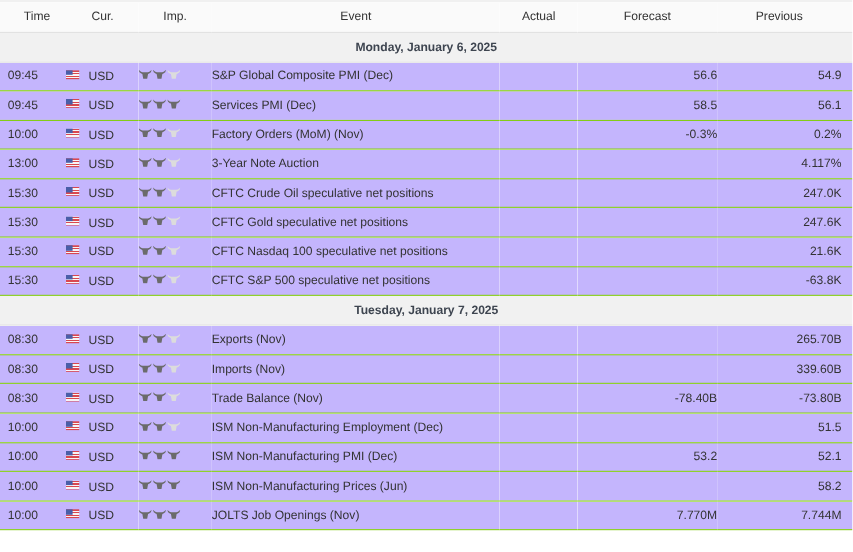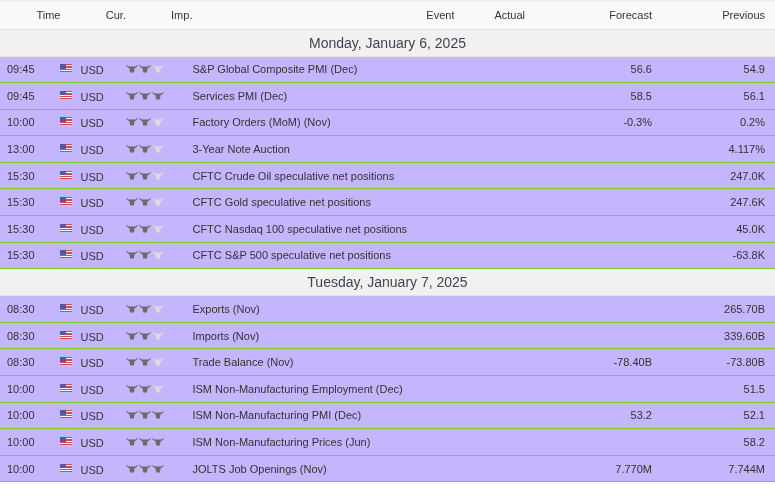--- a/index.html
+++ b/index.html
@@ -7,33 +7,33 @@
     width: 775px; height: 502px; overflow: hidden;
     background: #ffffff;
     font-family: "Liberation Sans", sans-serif;
     font-size: 11px;
     color: #333;
   }
   .topband { height: 2px; background: #f0f0f0; }
   table { width: 775px; border-collapse: collapse; table-layout: fixed; }
   th, td { padding: 0; white-space: nowrap; overflow: hidden; }
   thead tr { height: 27px; background: #fafafa; border-bottom: 1px solid #e2e2e2; }
-  th { font-weight: normal; color: #333; text-align: right; font-size: 11px; }
+  th { font-weight: normal; color: #333; text-align: center; font-size: 11px; }
   tr.date-row { height: 27px; background: #f1f1f1; border-bottom: 1px solid #e2e2e2; }
-  tr.date-row td { text-align: center; font-weight: normal; color: #3e4550; font-size: 14px; }
+  tr.date-row td { text-align: center; font-weight: bold; color: #3e4550; font-size: 11px; }
   tr.data-row { height: 26.6px; border-bottom: 1px solid #84cc16; background: #c4b5fd; }
   td { color: #333; font-size: 11px; }
   .c-time { width: 53px; padding-left: 7px; }
   .c-cur { width: 65px; margin-left: 20px; }
   .c-imp { width: 66px; }
   .c-event { width: 260px; }
   .c-actual { width: 70px; text-align: right; }
   .c-forecast { width: 126px; text-align: right; }
   .c-prev { width: 112px; text-align: right; padding-right: 10px; }
-  th.c-actual, th.c-forecast, th.c-prev { text-align: right; }
+  th.c-actual, th.c-forecast, th.c-prev { text-align: center; }
   .cur-wrap { display: inline-flex; align-items: flex-start; gap: 8px; }
   .flag { display: inline-block; width: 12px; height: 8px; position: relative;
     background: repeating-linear-gradient(to bottom, #d9474f 0 1.2px, #f6f6f6 1.2px 2.4px); }
   .flag::before { content: ""; position: absolute; left: 0; top: 0; width: 6px; height: 4.5px; background: #4a5ea8; }
   .bulls { display: inline-flex; gap: 1px; align-items: center; }
   .bull { width: 12px; height: 9px; display: inline-block; }
   .bull svg { display: block; }
 </style>
 </head>
 <body>
@@ -277,21 +277,21 @@
             <span class="bull">
               <svg width="12" height="9" viewBox="0 0 12 9">
                 <path fill="#dcdcdc" d="M0 0.5 L2.2 2.2 L3.6 2.6 L8.4 2.6 L9.8 2.2 L12 0.5 L11.2 2.6 L9.6 3.8 L8.6 4.2 L7.8 8.6 L4.2 8.6 L3.4 4.2 L2.4 3.8 L0.8 2.6 Z"></path>
               </svg>
             </span>
           </span>
     </td>
     <td class="c-event">CFTC Nasdaq 100 speculative net positions</td>
     <td class="c-actual"></td>
     <td class="c-forecast"></td>
-    <td class="c-prev">45.0K</td>
+    <td class="c-prev">21.6K</td>
   </tr>
 
   <tr class="data-row">
     <td class="c-time">15:30</td>
     <td class="c-cur">
       <span class="cur-wrap">
         <span class="flag"></span>
         <span>USD</span>
       </span>
     </td>

